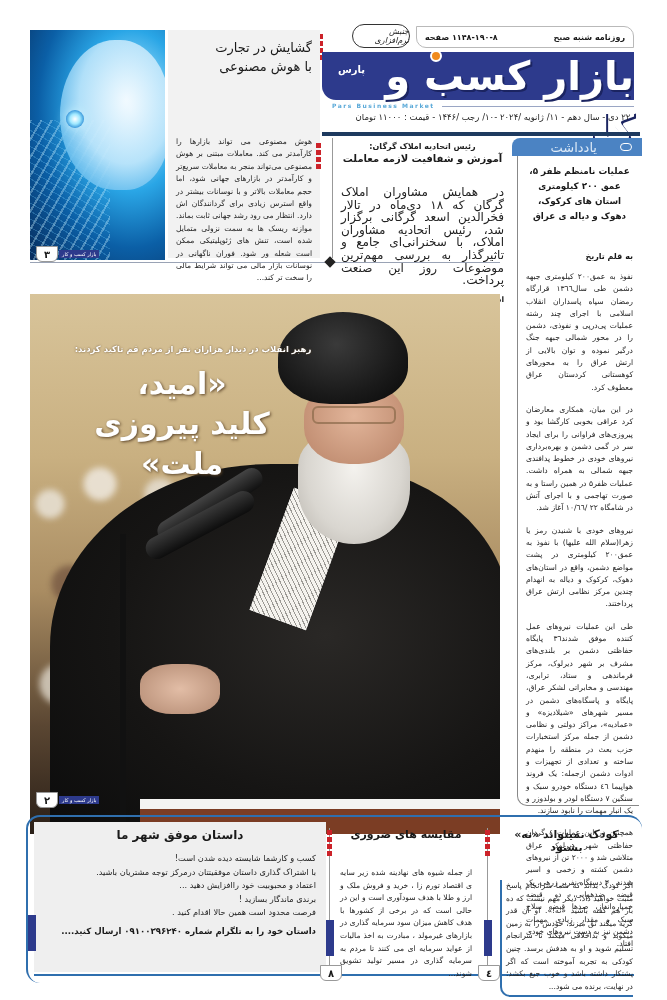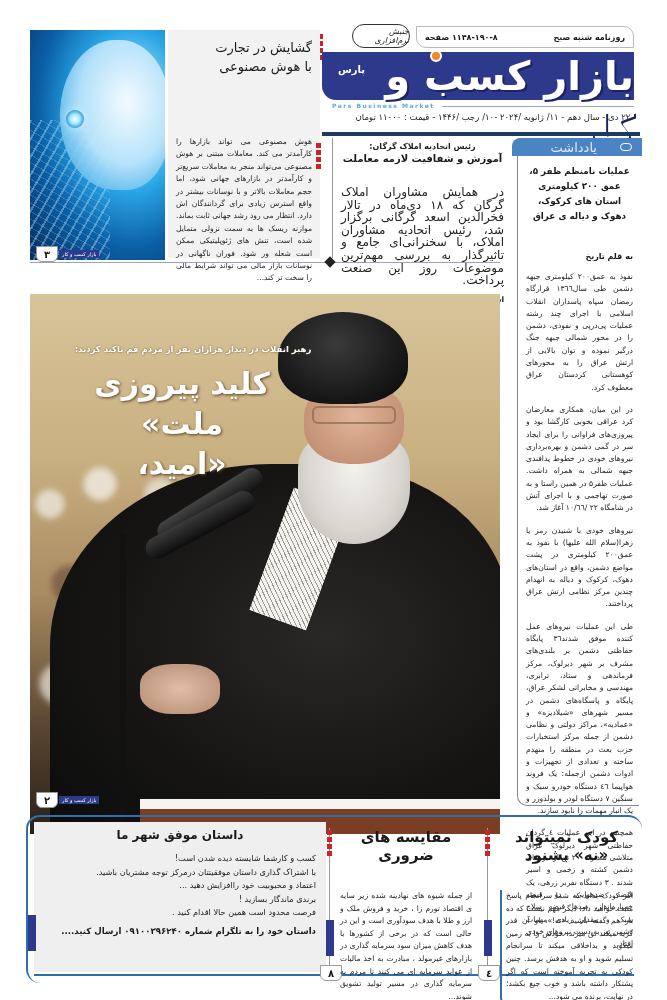--- a/index.html
+++ b/index.html
@@ -208,21 +208,21 @@
   .story-ad-title { font-size: 12px; font-weight: bold; text-align: center; margin-bottom: 10px; }
   .story-ad-lines div { font-size: 8.2px; line-height: 13.6px; color: #222; }
   .story-ad-cta { font-size: 8.6px; font-weight: bold; margin-top: 6px; }
 
   .col-mid {
     position: absolute; left: 332px; top: 822px; width: 148px; height: 150px; direction: rtl; padding: 2px 8px;
   }
   .col-right {
     position: absolute; left: 494px; top: 822px; width: 145px; height: 150px; direction: rtl; padding: 2px 6px;
   }
-  .col-title { font-size: 15px; font-weight: bold; text-align: center; margin-top: 4px; }
+  .col-title { font-size: 11px; font-weight: bold; text-align: center; margin-top: 4px; }
   .col-body { font-size: 7.6px; line-height: 12.6px; text-align: justify; margin-top: 26px; color: #222; }
   .col-right .col-body { border-left: 2px solid #2f6fae; border-bottom: 2px solid #2f6fae; border-radius: 0 0 0 10px; padding-left: 4px; padding-bottom: 2px; }
 
   .vrule { position: absolute; width: 1px; background: #999; }
   .red-stack { position: absolute; width: 5px; }
   .red-stack span { display:block; width:5px; height:5px; background:#cc2229; margin-bottom:2px; }
   .vbrand {
     position: absolute; width: 8px; height: 36px; background: #2d3a8c;
   }
 </style>
@@ -310,22 +310,22 @@
     <div class="hero-face"></div>
     <div class="hero-glasses"></div>
     <div class="hero-turban"></div>
     <div class="hero-mic-stand"></div>
     <div class="hero-mic1"></div>
     <div class="hero-mic2"></div>
     <div class="hero-hands"></div>
     <div class="hero-desk"></div>
     <div class="hero-kicker">رهبر انقلاب در دیدار هزاران نفر از مردم قم تاکید کردند:</div>
     <div class="hero-headline">
+      <div>«امید،</div>
       <div>کلید پیروزی ملت»</div>
-      <div>«امید،</div>
     </div>
   </div>
   <div class="page-tag" style="left:36px; top:793px;">
     <span class="num">۲</span>
     <span class="brand">بازار کسب و کار</span>
   </div>
 
   <div class="bottom-frame"></div>
   <div class="bottom-rule-low"></div>
 

